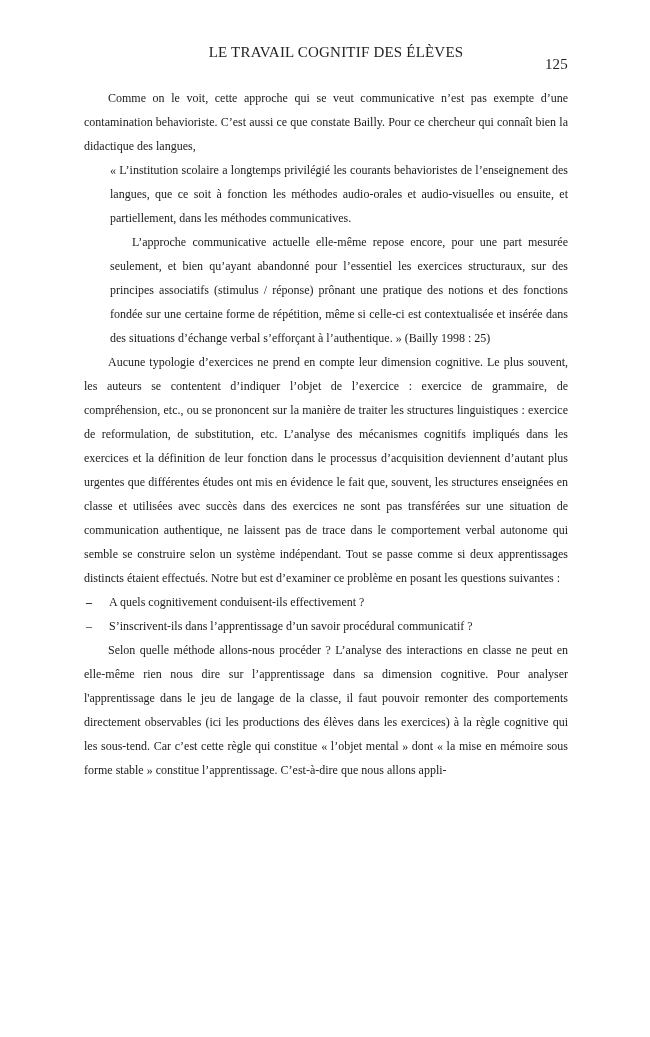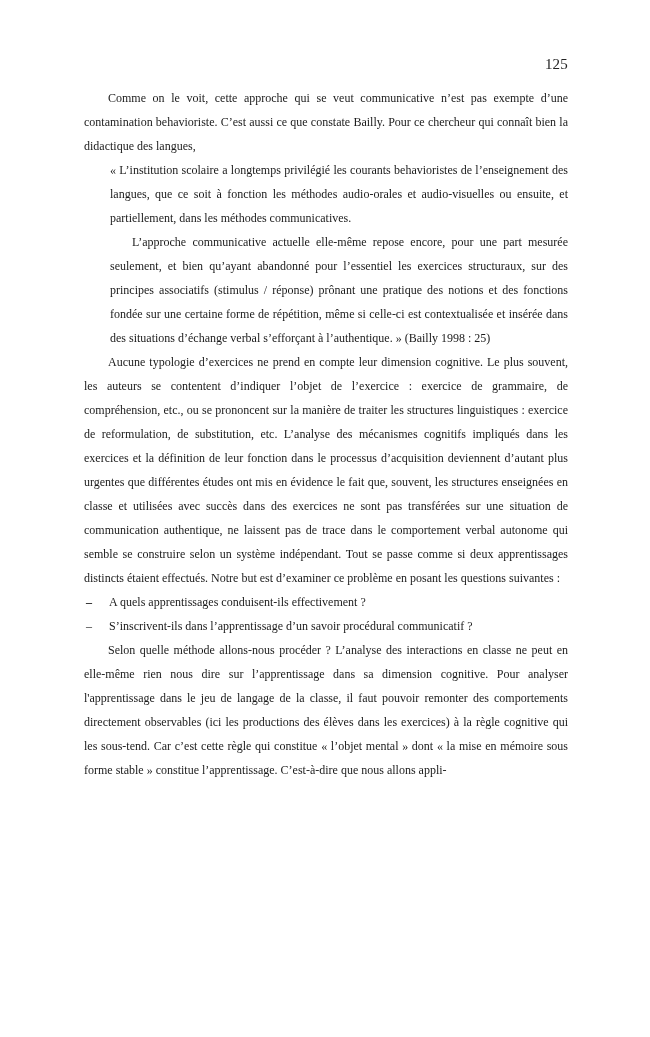--- a/index.html
+++ b/index.html
@@ -78,40 +78,41 @@
       left: 2px;
       top: 0;
     }
   </style>
 </head>
 <body>
 
 <div class="page">
 
   <div class="running-head">
+    <span class="title">LE TRAVAIL COGNITIF DES ÉLÈVES</span>
     <span class="pageno">125</span>
   </div>
 
   <div class="body">
     <p class="indent">Comme on le voit, cette approche qui se veut communicative n’est pas exempte d’une contamination behavioriste. C’est aussi ce que constate Bailly. Pour ce chercheur qui connaît bien la didactique des langues,</p>
 
     <div class="quote">
       <p class="quote-first">« L’institution scolaire a longtemps privilégié les courants behavio­ristes de l’enseignement des langues, que ce soit à fonction les mé­thodes audio-orales et audio-visuelles ou ensuite, et partiellement, dans les méthodes communicatives.</p>
       <p class="quote-indent">L’approche communicative actuelle elle-même repose encore, pour une part mesurée seulement, et bien qu’ayant abandonné pour l’essentiel les exercices structuraux, sur des principes associatifs (stimulus / réponse) prônant une pratique des notions et des fonc­tions fondée sur une certaine forme de répétition, même si celle-ci est contextualisée et insérée dans des situations d’échange verbal s’efforçant à l’authentique. » (Bailly 1998 : 25)</p>
     </div>
 
     <p class="indent">Aucune typologie d’exercices ne prend en compte leur dimension cognitive. Le plus souvent, les auteurs se contentent d’indiquer l’objet de l’exercice : exercice de grammaire, de compréhension, etc., ou se prononcent sur la manière de traiter les structures linguistiques : exer­cice de reformulation, de substitution, etc. L’analyse des mécanismes cognitifs impliqués dans les exercices et la définition de leur fonction dans le processus d’acquisition deviennent d’autant plus urgentes que différentes études ont mis en évidence le fait que, souvent, les structu­res enseignées en classe et utilisées avec succès dans des exercices ne sont pas transférées sur une situation de communication authentique, ne laissent pas de trace dans le comportement verbal autonome qui semble se construire selon un système indépendant. Tout se passe comme si deux apprentissages distincts étaient effectués. Notre but est d’examiner ce problème en posant les questions suivantes :</p>
 
     <ul class="qlist">
       <li>
         <span class="dash">–</span>
       </li>
       <li>
         <span class="dash">–</span>
-        <span>A quels apprentissages conduisent-ils effectivement ?</span>
+        <span>A quels cognitivement conduisent-ils effectivement ?</span>
       </li>
       <li>
         <span class="dash">–</span>
         <span>S’inscrivent-ils dans l’apprentissage d’un savoir procédural com­municatif ?</span>
       </li>
     </ul>
 
     <p class="indent">Selon quelle méthode allons-nous procéder ? L’analyse des inte­ractions en classe ne peut en elle-même rien nous dire sur l’appren­tissage dans sa dimension cognitive. Pour analyser l'apprentissage dans le jeu de langage de la classe, il faut pouvoir remonter des comporte­ments directement observables (ici les productions des élèves dans les exercices) à la règle cognitive qui les sous-tend. Car c’est cette règle qui constitue « l’objet mental » dont « la mise en mémoire sous forme stable » constitue l’apprentissage. C’est-à-dire que nous allons appli-</p>
   </div>
 

